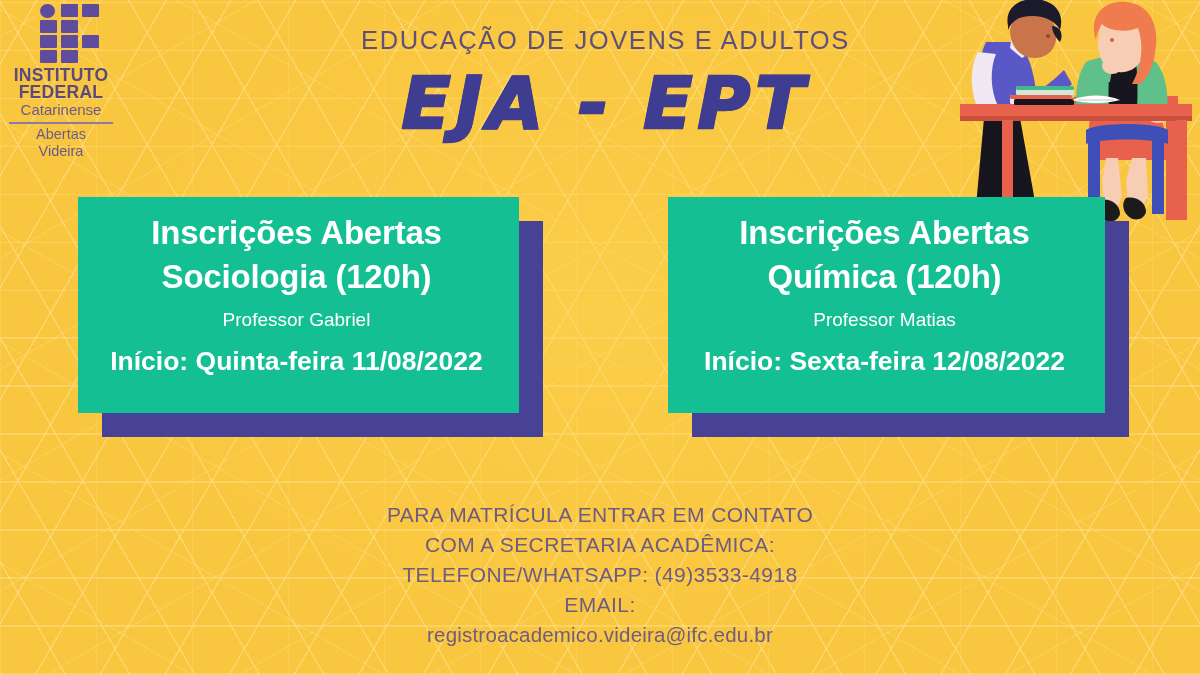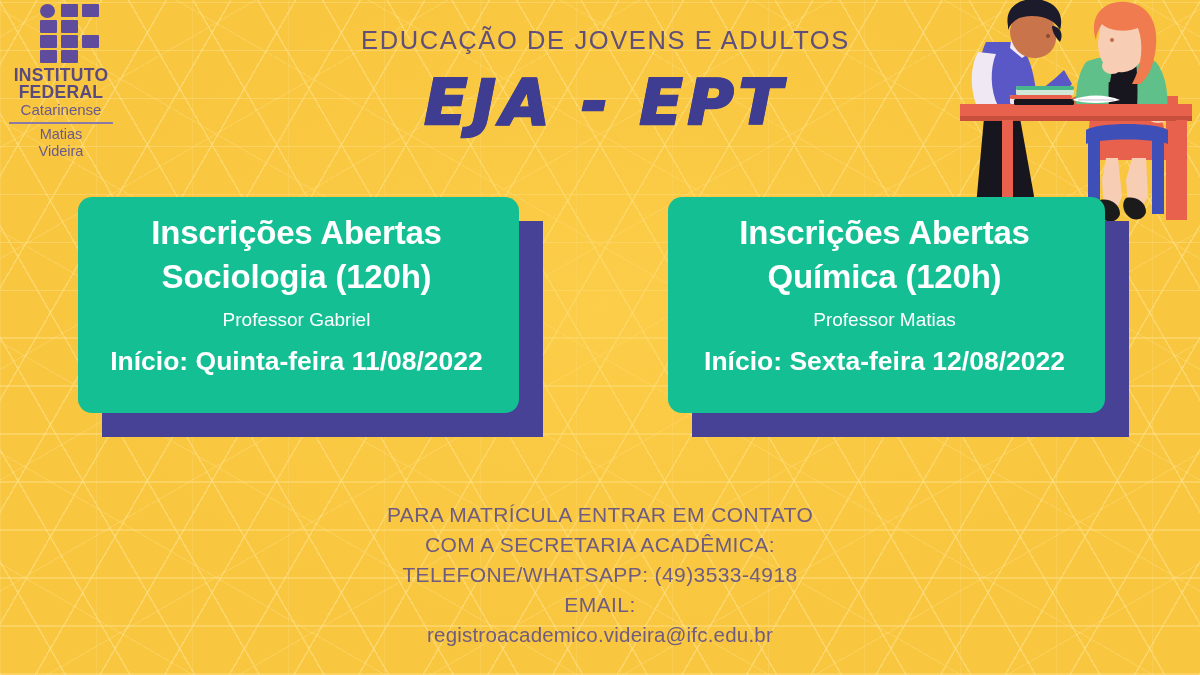--- a/index.html
+++ b/index.html
@@ -103,21 +103,21 @@
     font-size: 25.5px;
     letter-spacing: 1.6px;
     color: #5f4f7a;
     font-weight: normal;
   }
   .bigtitle {
     margin-top: 2px;
     font-family: "DejaVu Sans", sans-serif;
     font-weight: bold;
     font-style: italic;
-    font-size: 63px;
+    font-size: 72px;
     line-height: 92px;
     letter-spacing: 5px;
     color: #3f3d91;
     -webkit-text-stroke: 2.5px #3f3d91;
     text-shadow:
       1px 0 0 #3f3d91, -1px 0 0 #3f3d91,
       0 1px 0 #3f3d91, 0 -1px 0 #3f3d91;
   }
 
   
@@ -130,21 +130,20 @@
     height: 100%;
     background: #474296;
   }
   .card {
     position: relative;
     background: #15bf94;
     box-sizing: border-box;
     padding: 14px 12px 10px 8px;
     text-align: center;
     color: #ffffff;
-    border-radius: 14px;
   }
   .card-h {
     font-weight: bold;
     font-size: 33px;
     line-height: 44px;
     letter-spacing: -.2px;
   }
   .card-prof {
     font-weight: normal;
     font-size: 19px;
@@ -201,21 +200,21 @@
       <i style="left:20px; top:31px;"></i>
       <i style="left:41px; top:31px;"></i>
       <i style="left:62px; top:31px;"></i>
       <i style="left:20px; top:46px;"></i>
       <i style="left:41px; top:46px;"></i>
     </div>
     <div class="logo-name">INSTITUTO</div>
     <div class="logo-name">FEDERAL</div>
     <div class="logo-sub">Catarinense</div>
     <div class="logo-rule"></div>
-    <div class="logo-campus">Matias</div>
+    <div class="logo-campus">Abertas</div>
     <div class="logo-campus">Videira</div>
   </div>
 
   <div class="head">
     <div class="kicker">EDUCAÇÃO DE JOVENS E ADULTOS</div>
     <div class="bigtitle">EJA - EPT</div>
   </div>
 
   <div class="card-wrap" style="left:78px; top:197px; width:441px; height:216px;">
     <div class="card-shadow"></div>

